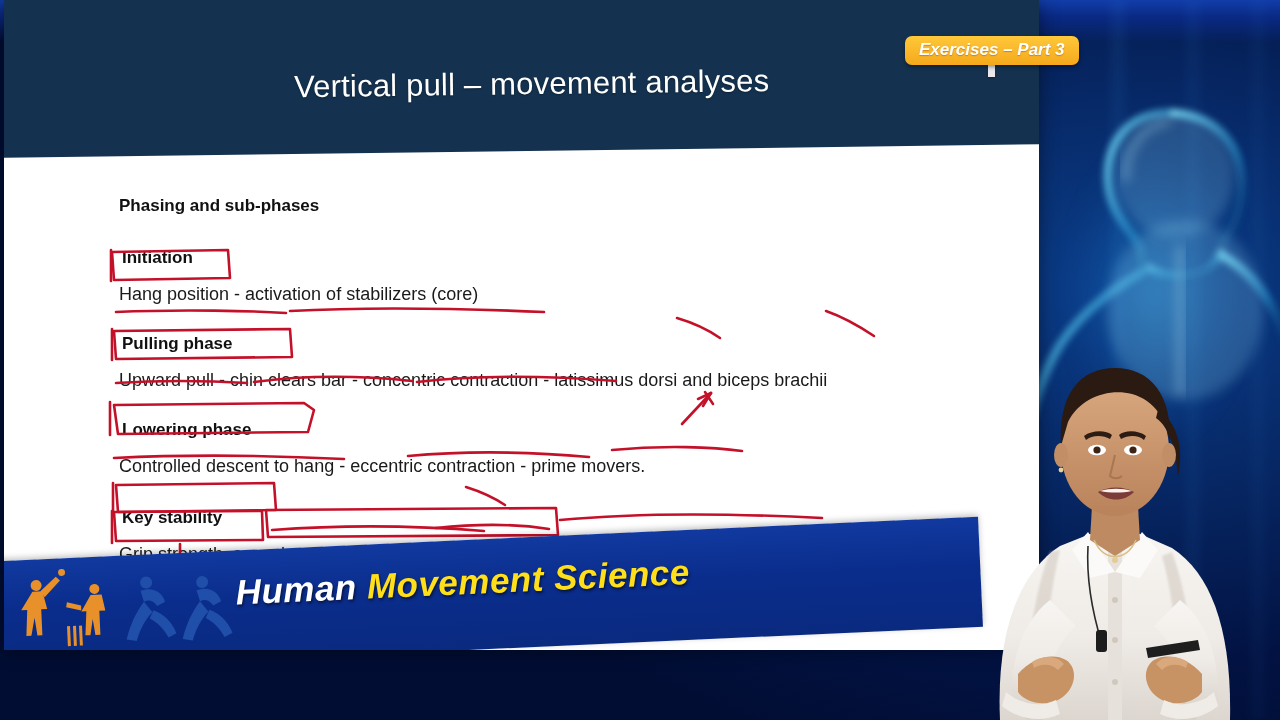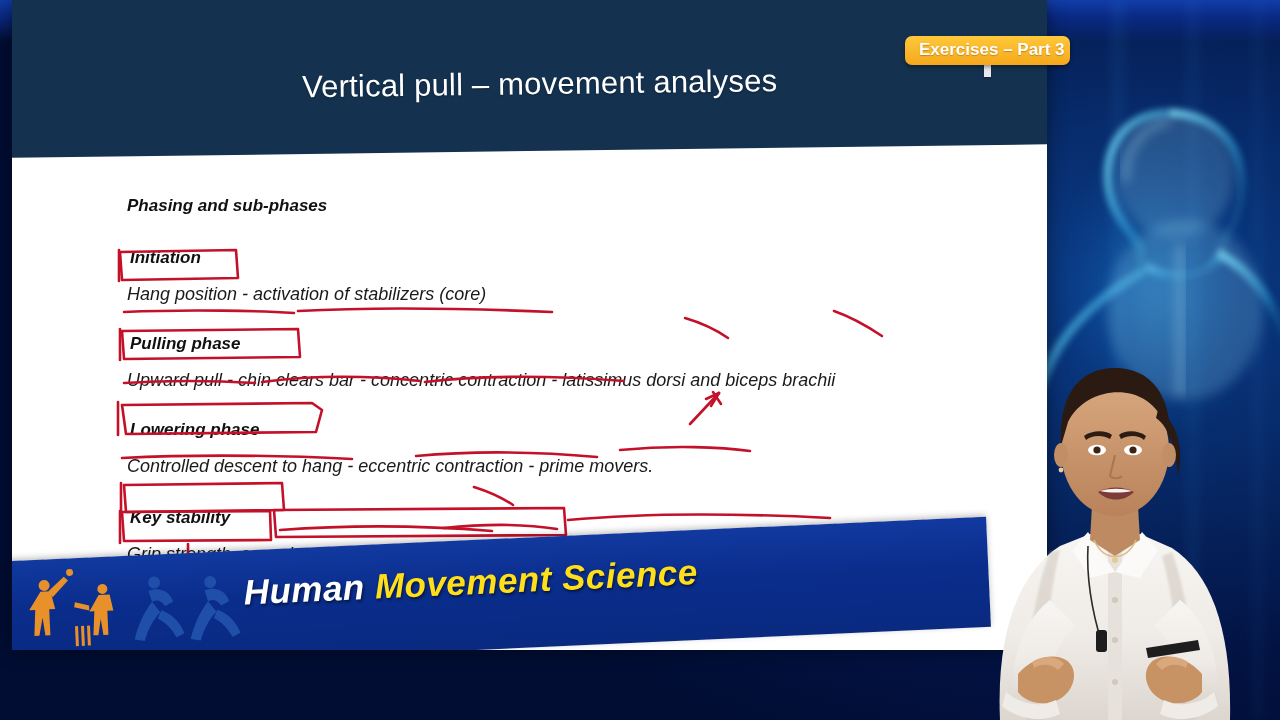--- a/index.html
+++ b/index.html
@@ -35,21 +35,21 @@
     filter:blur(10px);
   }
   .bg-vbar {
     position:absolute; top:0; bottom:0; width:26px;
     background:linear-gradient(90deg, rgba(40,120,210,0) 0%, rgba(60,150,230,.18) 50%, rgba(40,120,210,0) 100%);
     filter:blur(3px);
   }
 
   
   #slide {
-    position:absolute; left:12px; top:0; width:1035px; height:650px;
+    position:absolute; left:4px; top:0; width:1035px; height:650px;
     background:#ffffff;
     box-shadow:0 0 18px rgba(0,0,0,.45);
     overflow:hidden;
   }
   
   .slide-header {
     position:absolute; left:-12px; top:-14px; width:1060px; height:172px;
     background:#14324f;
     transform:rotate(-0.75deg);
     transform-origin:left top;
@@ -59,21 +59,21 @@
     display:flex; align-items:center; justify-content:center;
     color:#ffffff; font-size:31px; font-weight:400; letter-spacing:.2px;
     transform:rotate(-0.75deg);
     transform-origin:left top;
     padding-left:18px; padding-top:24px;
     text-shadow:0 1px 2px rgba(0,0,0,.35);
     pointer-events:none;
   }
 
   
-  .slide-body { position:absolute; left:0; top:160px; width:1040px;font-style:italic; }
+  .slide-body { position:absolute; left:0; top:160px; width:1040px; }
   .sec-head {
     font-size:17px; font-weight:bold; color:#111;
     margin-left:115px; margin-top:36px;
   }
   .blk { margin-top:22px; position:relative; }
   .blk-label {
     display:inline-block; position:relative;
     margin-left:115px;
     font-size:17px; font-weight:bold; color:#111;
     padding:2px 4px 2px 3px;
@@ -105,22 +105,22 @@
   .ft-white { color:#ffffff; }
   .ft-yellow { color:#ffde1a; }
   .sports-icons { position:absolute; left:22px; top:6px; }
 
   
   .badge-wrap { position:absolute; left:905px; top:36px; }
   .badge {
     position:relative;
     background:linear-gradient(180deg,#ffc83a 0%, #f5a81c 100%);
     color:#ffffff;
-    font-size:17px; font-weight:bold; 
-    padding:4px 5px 5px 14px;
+    font-size:17px; font-weight:bold; font-style:italic;
+    padding:4px 14px 5px 14px;
     border-radius:7px;
     box-shadow:0 2px 4px rgba(0,0,0,.4);
     text-shadow:0 1px 1px rgba(150,90,0,.5);
     white-space:nowrap;
   }
   .badge-stem {
     position:absolute; left:48%; top:25px; width:7px; height:16px;
     background:#e8e8ee; box-shadow:0 1px 2px rgba(0,0,0,.35);
   }
 

